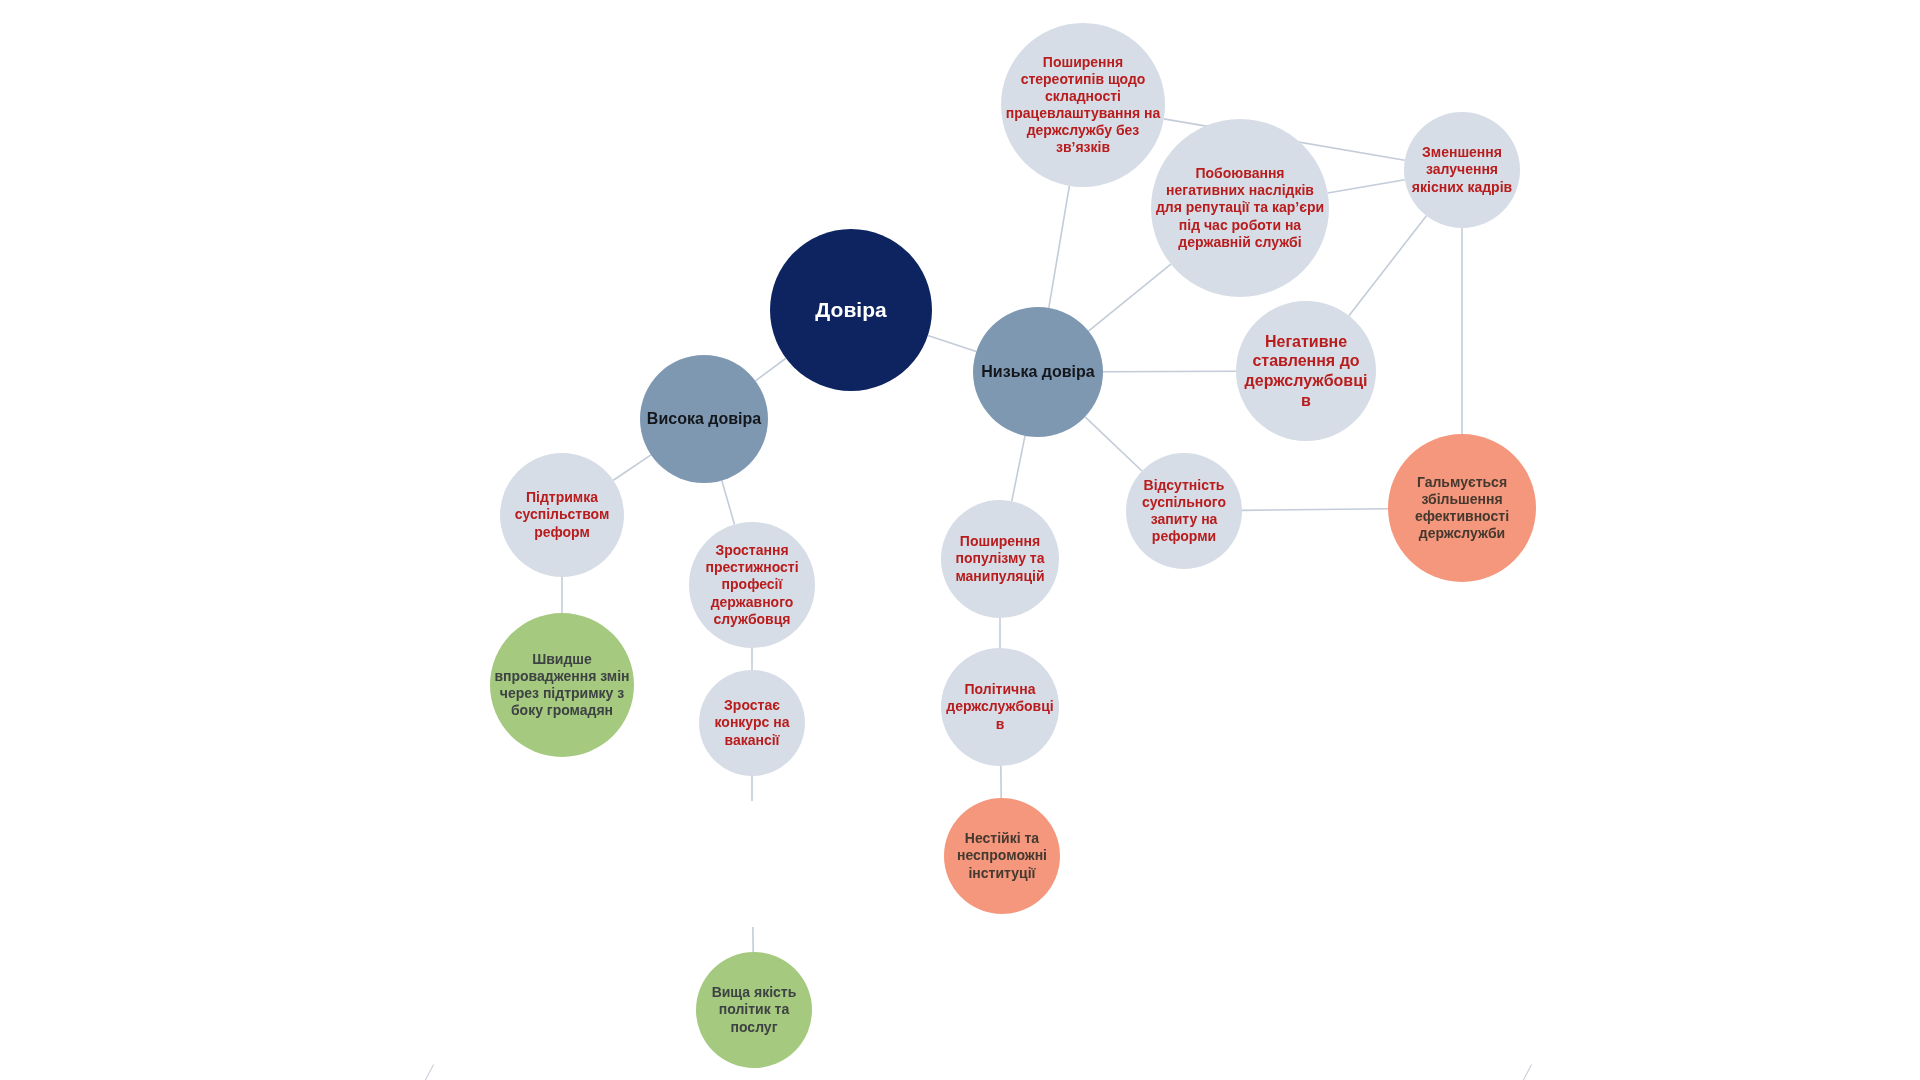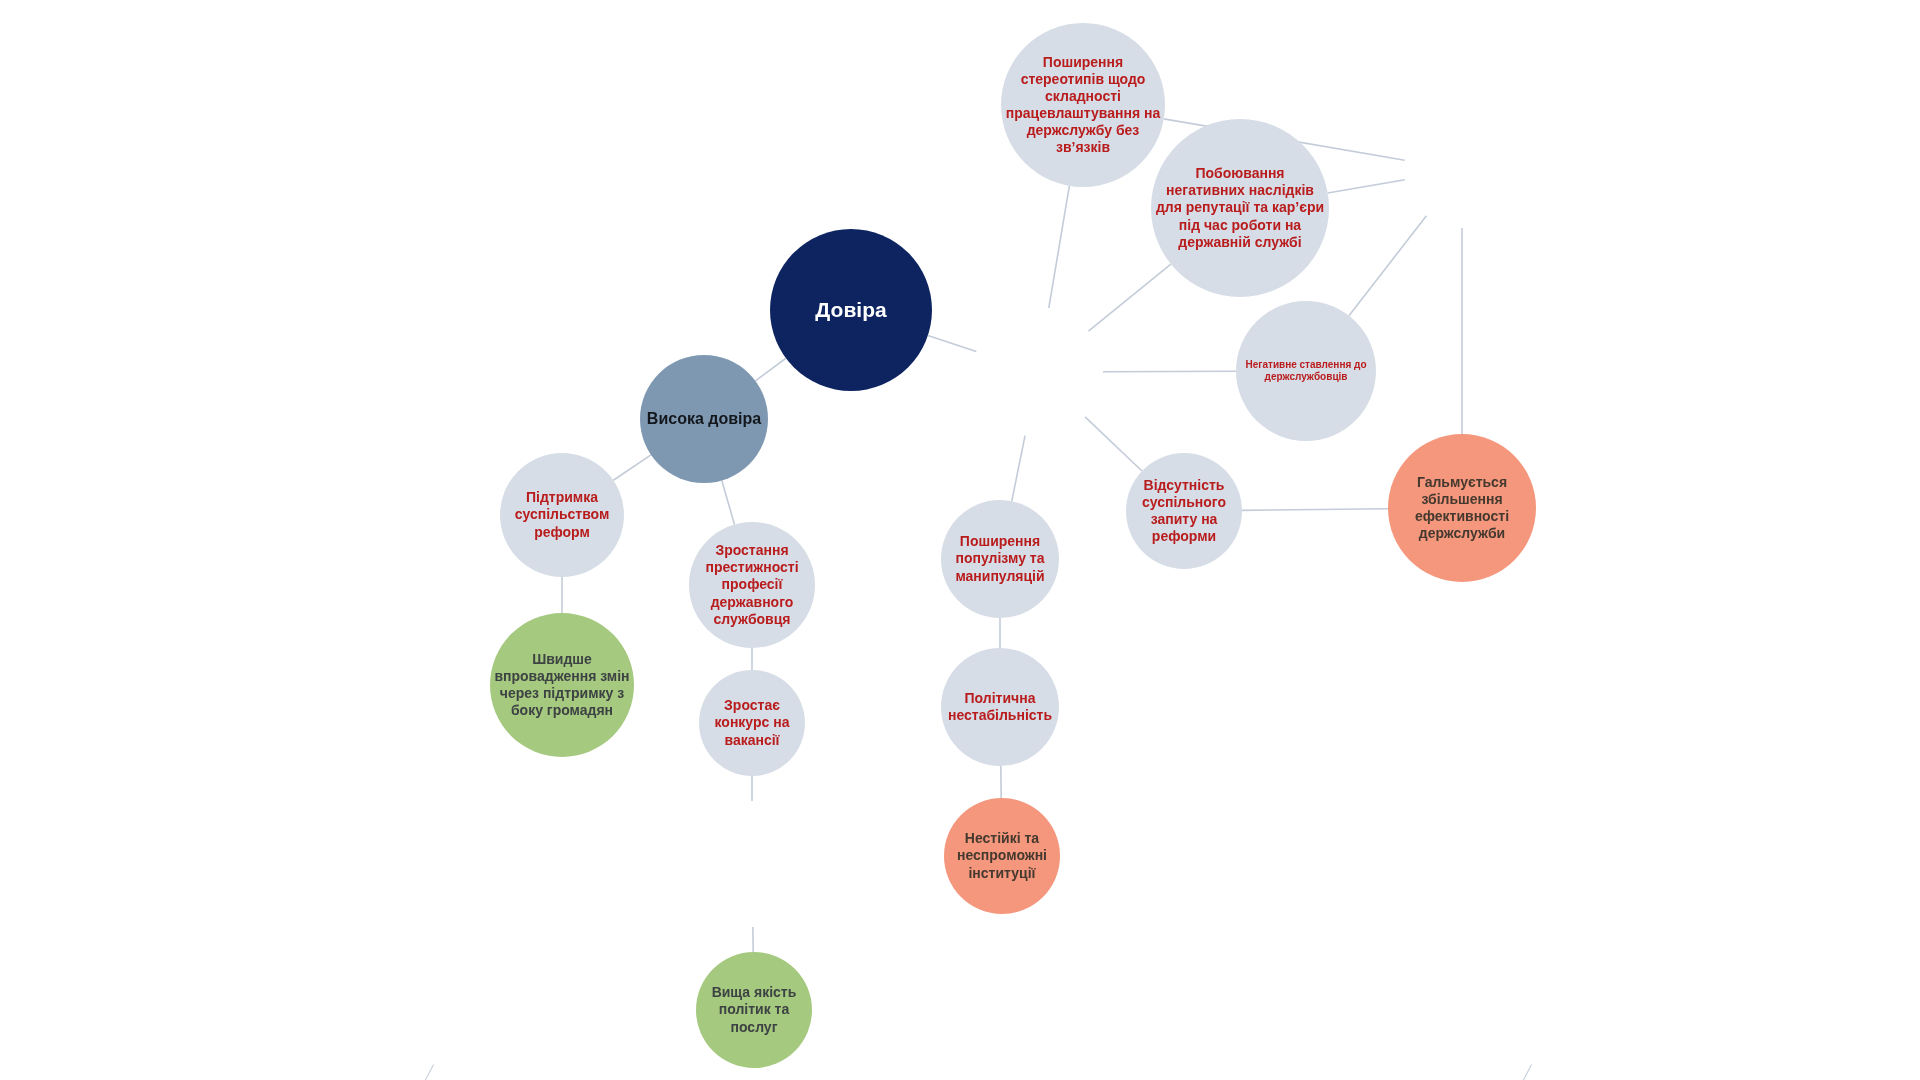--- a/index.html
+++ b/index.html
@@ -99,20 +99,23 @@
       <line x1="1000" y1="618" x2="1000" y2="648" stroke="#c3ccd8" stroke-width="1.6"></line>
       <line x1="1000.7918749750633" y1="765.9946856422158" x2="1001.2215466346836" y2="798.0052242839234" stroke="#c3ccd8" stroke-width="1.6"></line>
     </svg>
   <div id="node-layer">
       <div class="node n-root" style="left: 770px; top: 229px; width: 162px; height: 162px;">
         <span class="node-label" style="font-size: 21px; text-align: center;">Довіра</span>
       </div>
       <div class="node n-mid" style="left: 640px; top: 355px; width: 128px; height: 128px;">
         <span class="node-label" style="font-size: 16px;">Висока довіра</span>
       </div>
+      <div class="node n-mid" style="left: 973px; top: 307px; width: 130px; height: 130px;">
+        <span class="node-label" style="font-size: 16px;">Низька довіра</span>
+      </div>
       <div class="node n-light" style="left: 500px; top: 453px; width: 124px; height: 124px;">
         <span class="node-label" style="font-size: 14px;">Підтримка суспільством реформ</span>
       </div>
       <div class="node n-green" style="left: 490px; top: 613px; width: 144px; height: 144px;">
         <span class="node-label" style="font-size: 14px;">Швидше впровадження змін через підтримку з боку громадян</span>
       </div>
       <div class="node n-light" style="left: 689px; top: 522px; width: 126px; height: 126px;">
         <span class="node-label" style="font-size: 14px;">Зростання престижності професії державного службовця</span>
       </div>
       <div class="node n-light" style="left: 699px; top: 670px; width: 106px; height: 106px;">
@@ -120,34 +123,37 @@
       </div>
       <div class="node n-green" style="left: 696px; top: 952px; width: 116px; height: 116px;">
         <span class="node-label" style="font-size: 14px;">Вища якість політик та послуг</span>
       </div>
       <div class="node n-light" style="left: 1001px; top: 23px; width: 164px; height: 164px;">
         <span class="node-label" style="font-size: 14px;">Поширення стереотипів щодо складності працевлаштування на держслужбу без зв’язків</span>
       </div>
       <div class="node n-light" style="left: 1151px; top: 119px; width: 178px; height: 178px;">
         <span class="node-label" style="font-size: 14px;">Побоювання негативних наслідків для репутації та кар’єри під час роботи на державній службі</span>
       </div>
+      <div class="node n-light" style="left: 1404px; top: 112px; width: 116px; height: 116px;">
+        <span class="node-label" style="font-size: 14px;">Зменшення залучення якісних кадрів</span>
+      </div>
       <div class="node n-light" style="left: 1236px; top: 301px; width: 140px; height: 140px;">
-        <span class="node-label" style="font-size: 10px;">Негативне ставлення до держслужбовців</span>
+        <span class="node-label" style="font-size: 16px;">Негативне ставлення до держслужбовців</span>
       </div>
       <div class="node n-light" style="left: 1126px; top: 453px; width: 116px; height: 116px;">
         <span class="node-label" style="font-size: 14px;">Відсутність суспільного запиту на реформи</span>
       </div>
       <div class="node n-salmon" style="left: 1388px; top: 434px; width: 148px; height: 148px;">
         <span class="node-label" style="font-size: 14px;">Гальмується збільшення ефективності держслужби</span>
       </div>
       <div class="node n-light" style="left: 941px; top: 500px; width: 118px; height: 118px;">
         <span class="node-label" style="font-size: 14px;">Поширення популізму та манипуляцій</span>
       </div>
       <div class="node n-light" style="left: 941px; top: 648px; width: 118px; height: 118px;">
-        <span class="node-label" style="font-size: 14px;">Політична нестабільність</span>
+        <span class="node-label" style="font-size: 14px;">Політична держслужбовців</span>
       </div>
       <div class="node n-salmon" style="left: 944px; top: 798px; width: 116px; height: 116px;">
         <span class="node-label" style="font-size: 14px;">Нестійкі та неспроможні інституції</span>
       </div>
     </div>
   <div id="mark-layer">
       <div class="corner-mark" style="left: 427px; top: 1063px;"></div>
       <div class="corner-mark" style="left: 1525px; top: 1063px;"></div>
     </div>
 </div>

